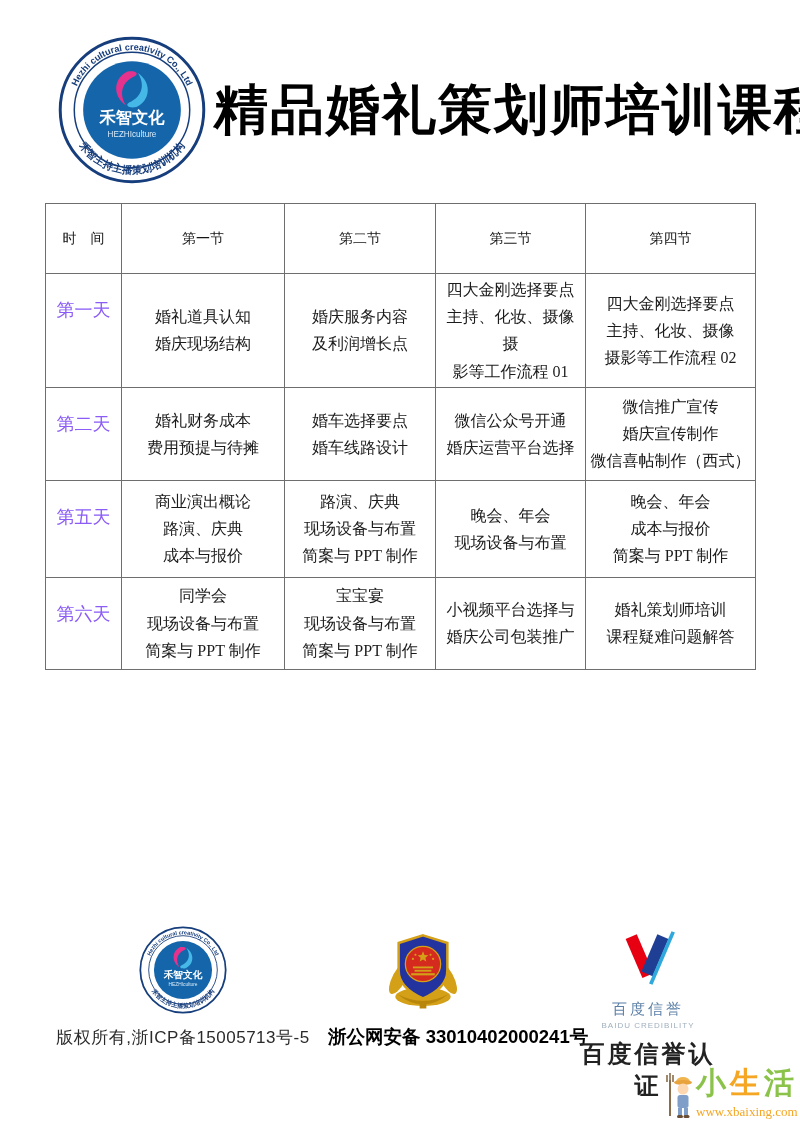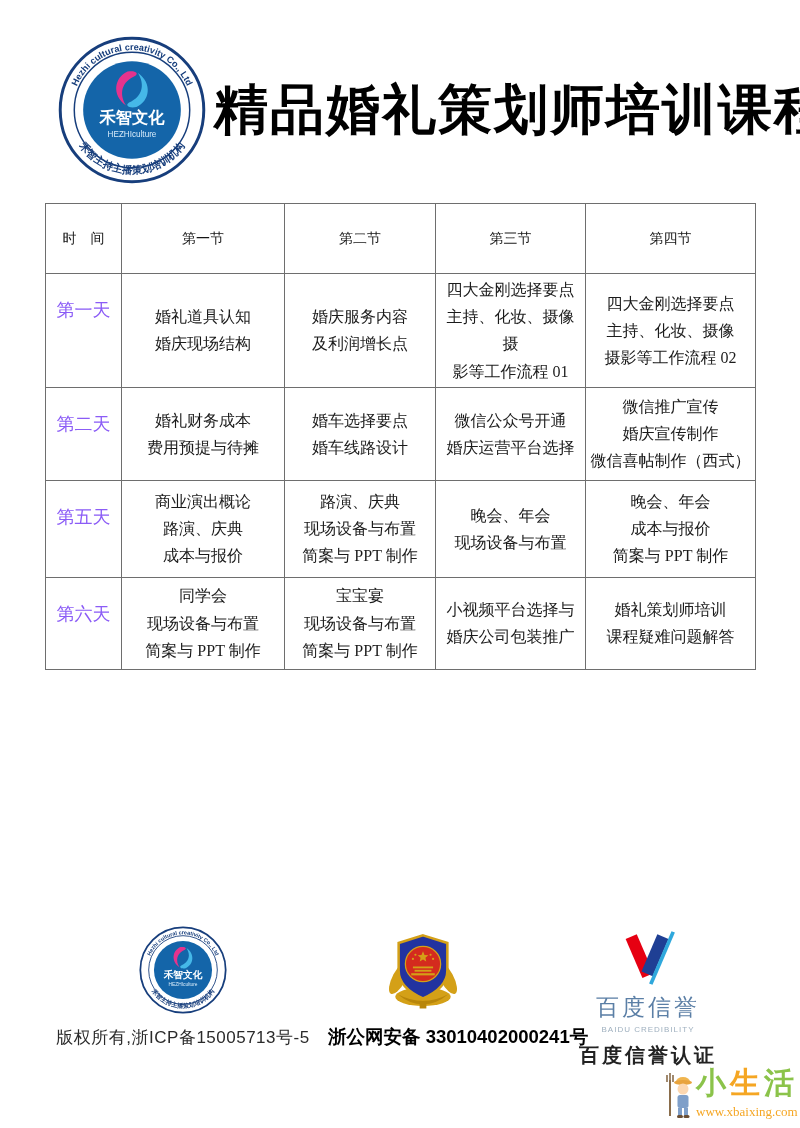--- a/index.html
+++ b/index.html
@@ -61,23 +61,23 @@
   .footer-center{position:absolute;left:328px;top:924px;width:190px;text-align:center;}
   .badge{width:84px;height:90px;}
   .police-filing{margin-top:6px;font-size:18.5px;font-weight:700;color:#000;white-space:nowrap;}
   .bd-gold{fill:var(--badge-gold);}
   .bd-gold2{fill:#b8860b;}
   .bd-blue{fill:var(--badge-blue);}
   .bd-red{fill:var(--badge-red);}
 
   .footer-right{position:absolute;left:568px;top:930px;width:160px;text-align:center;}
   .baidu-v{width:62px;height:56px;}
-  .baidu-cn{font-size:23px;color:var(--baidu-text-blue);letter-spacing:3px;margin-top:2px;}
+  .baidu-cn{font-size:15px;color:var(--baidu-text-blue);letter-spacing:3px;margin-top:10px;}
   .baidu-en{font-size:8px;color:#9fb0bf;letter-spacing:1px;margin-top:2px;}
-  .baidu-cert{font-size:20px;font-weight:700;color:#222;letter-spacing:3px;margin-top:8px;}
+  .baidu-cert{font-size:24px;font-weight:700;color:#222;letter-spacing:3px;margin-top:8px;}
 
   
   .watermark{position:absolute;right:2px;bottom:8px;display:flex;align-items:flex-end;}
   .mascot{width:26px;height:48px;margin-right:4px;}
   .wm-text{display:flex;flex-direction:column;align-items:flex-start;}
   .wm-name{font-size:30px;font-weight:700;line-height:1;letter-spacing:4px;}
   .wm-name .c0{color:var(--wm-green);}
   .wm-name .c1{color:var(--wm-orange);}
   .wm-name .c2{color:var(--wm-green);}
   .wm-url{font-family:Liberation Serif, serif;

